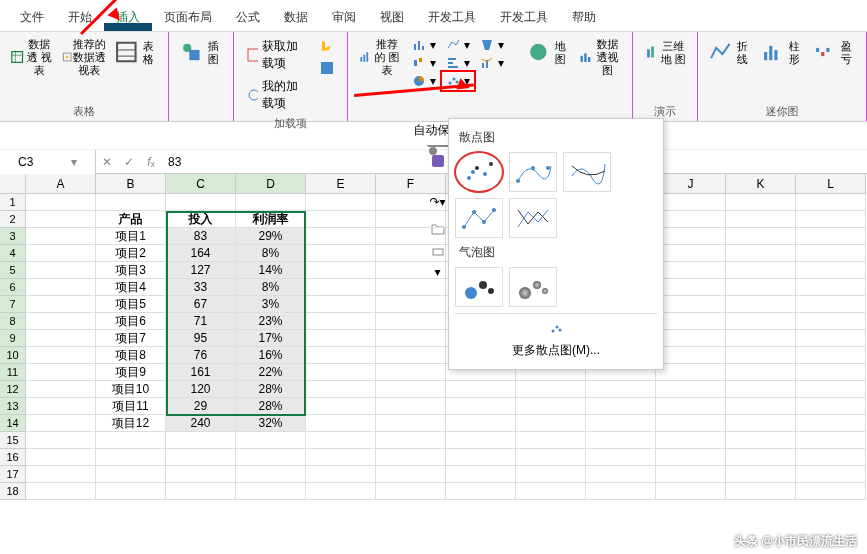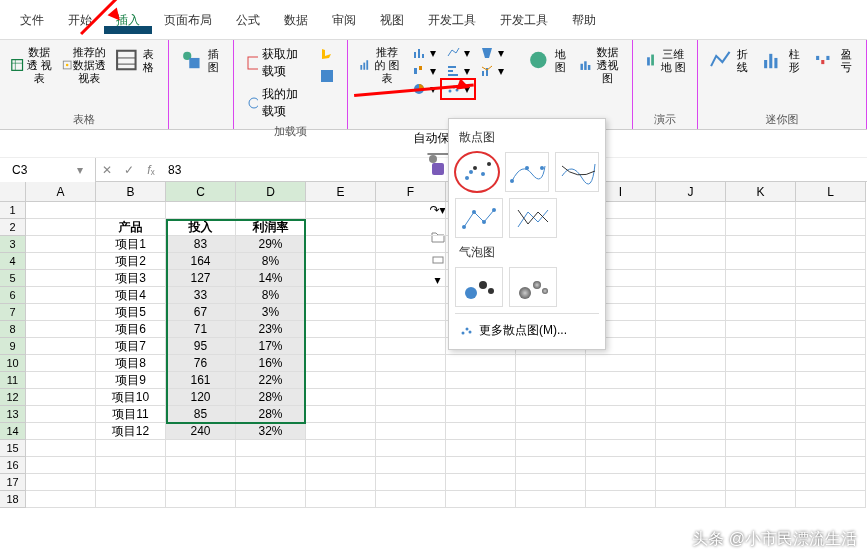--- a/index.html
+++ b/index.html
@@ -1,58 +1,58 @@
 <!DOCTYPE html>
 <html><head>
 <meta charset="utf-8">
 <style>
   * { box-sizing: border-box; margin: 0; padding: 0; }
   body { font-family: "Microsoft YaHei", sans-serif; font-size: 12px; background: #fff; width: 867px; height: 554px; overflow: hidden; position: relative; }
-  .menu-bar { display: flex; height: 40px; align-items: center; background: #fff; border-bottom: 1px solid #ddd; padding-left: 8px; }
+  .menu-bar { display: flex; height: 32px; align-items: flex-end; background: #fff; border-bottom: 1px solid #ddd; padding-left: 8px; }
   .menu-item { padding: 0 12px; height: 28px; line-height: 28px; cursor: pointer; color: #333; }
   .menu-item.active { color: #107c41; border-bottom: 8px solid #0c4a6e; font-weight: 500; }
   .ribbon { display: flex; height: 90px; background: #f5f5f5; border-bottom: 1px solid #ccc; }
   .ribbon-group { border-right: 1px solid #d946ef; padding: 4px 8px 0 8px; display: flex; flex-direction: column; justify-content: space-between; }
   .ribbon-group-label { text-align: center; font-size: 11px; color: #555; padding: 2px 0; }
   .ribbon-buttons { display: flex; gap: 4px; align-items: flex-start; flex: 1; }
   .big-btn { display: flex; flex-direction: row; align-items: center; width: 48px; cursor: pointer; padding: 2px; }
   .big-btn .icon { width: 28px; height: 28px; margin-bottom: 2px; }
   .big-btn span { font-size: 11px; text-align: center; line-height: 1.2; }
   .small-btn { display: flex; align-items: center; gap: 4px; cursor: pointer; padding: 2px 4px; font-size: 12px; }
   .small-col { display: flex; flex-direction: column; gap: 2px; }
   .qat { display: flex; align-items: center; height: 28px; background: #fff; border-bottom: 1px solid #eee; padding-left: 8px; gap: 6px; flex-direction: column; }
   .qat-item { display: flex; align-items: center; gap: 3px; cursor: pointer; }
   .toggle { width: 22px; height: 12px; border: 1px solid #888; border-radius: 6px; position: relative; }
   .toggle::after { content: ""; position: absolute; width: 8px; height: 8px; background: #888; border-radius: 50%; top: 1px; left: 1px; }
   .namebox-row { display: flex; align-items: center; height: 24px; border-bottom: 1px solid #ccc; }
-  .name-box { width: 96px; border-right: 1px solid #ccc; padding: 0 12px; height: 24px; display: flex; align-items: center; background: #fff; }
+  .name-box { width: 96px; border-right: 1px solid #ccc; padding: 0 18px; height: 24px; display: flex; align-items: center; background: #fff; }
   .fx-btn { width: 22px; text-align: center; cursor: pointer; color: #888; }
   .formula-bar { flex: 1; padding: 0 6px; }
   .corner { width: 26px; height: 20px; background: #f3f3f3; border-right: 1px solid #ccc; border-bottom: 1px solid #ccc; position: absolute; top:0; left:0; }
   .col-headers { display: flex; position: absolute; top:0; left:26px; height: 20px; }
   .col-h { width: 70px; background: #f3f3f3; border-right: 1px solid #ccc; border-bottom: 1px solid #ccc; text-align: center; line-height: 20px; font-size: 12px; cursor: pointer; }
   .col-h.sel { background: #d6ead6; }
   .row-headers { position: absolute; top:20px; left:0; width:26px; }
   .row-h { height: 17px; background: #f3f3f3; border-right: 1px solid #ccc; border-bottom: 1px solid #ccc; text-align: center; line-height: 17px; font-size: 11px; cursor: pointer; }
   .row-h.sel { background: #d6ead6; }
   .cells { position: absolute; top:20px; left:26px; }
   .row { display: flex; height: 17px; }
   .cell { width: 70px; height: 17px; border-right: 1px solid #ddd; border-bottom: 1px solid #ddd; padding: 0 4px; line-height: 17px; font-size: 12px; text-align: center; overflow: hidden; white-space: nowrap; }
   .cell.header { font-weight: 600; background: #fff; }
   .cell.selrange { background: #e8e8e8; }
   .sel-border { position: absolute; border: 2px solid #107c41; pointer-events: none; }
-  .dropdown { position: absolute; top: 118px; left: 448px; width: 158px; background: #fff; border: 1px solid #ccc; box-shadow: 2px 2px 6px rgba(0,0,0,.2); padding: 6px; z-index: 10; }
+  .dropdown { position: absolute; top: 118px; left: 448px; width: 216px; background: #fff; border: 1px solid #ccc; box-shadow: 2px 2px 6px rgba(0,0,0,.2); padding: 6px; z-index: 10; }
   .dd-title { font-size: 12px; color: #333; margin: 4px 0 6px 4px; }
   .dd-row { display: flex; gap: 6px; margin-bottom: 6px; }
   .dd-option { width: 48px; height: 40px; border: 1px solid #ddd; cursor: pointer; display:flex; align-items:center; justify-content:center; position:relative; }
   .dd-option.circled { outline: 2px solid #e03030; border-radius: 50%; outline-offset: -1px; }
-  .dd-more { display: flex; align-items: center; gap: 6px; cursor: pointer; padding: 4px; }
+  .dd-more { display: flex; align-items: center; gap: 6px; cursor: pointer; padding: 4px; flex-direction: column; }
   .arrow-line { position: absolute; background: red; transform-origin: top left; z-index: 5; pointer-events: none; }
   .arrow-head { position:absolute; width:0; height:0; border-left:6px solid transparent; border-right:6px solid transparent; border-top:12px solid red; z-index:6; pointer-events:none; }
-  .watermark { position: absolute; bottom: 4px; right: 10px; color: #fff; text-shadow: 0 0 3px #000; font-size: 16px; font-weight: 400; opacity:.8; }
+  .watermark { position: absolute; bottom: 4px; right: 10px; color: #fff; text-shadow: 0 0 3px #000; font-size: 12px; font-weight: 700; opacity:.8; }
   svg { display:block; }
 </style>
 </head>
 <body>
 
 <div class="menu-bar" id="menu-bar">
     <div class="menu-item">文件</div>
     <div class="menu-item">开始</div>
     <div class="menu-item active">插入</div>
     <div class="menu-item">页面布局</div>
@@ -490,21 +490,21 @@
         <div class="cell"></div>
         <div class="cell"></div>
         <div class="cell"></div>
         <div class="cell"></div>
         <div class="cell"></div>
         <div class="cell"></div>
       </div>
       <div class="row">
         <div class="cell"></div>
         <div class="cell">项目11</div>
-        <div class="cell selrange">85</div>
+        <div class="cell selrange">29</div>
         <div class="cell selrange">28%</div>
         <div class="cell"></div>
         <div class="cell"></div>
         <div class="cell"></div>
         <div class="cell"></div>
         <div class="cell"></div>
         <div class="cell"></div>
         <div class="cell"></div>
         <div class="cell"></div>
       </div>

